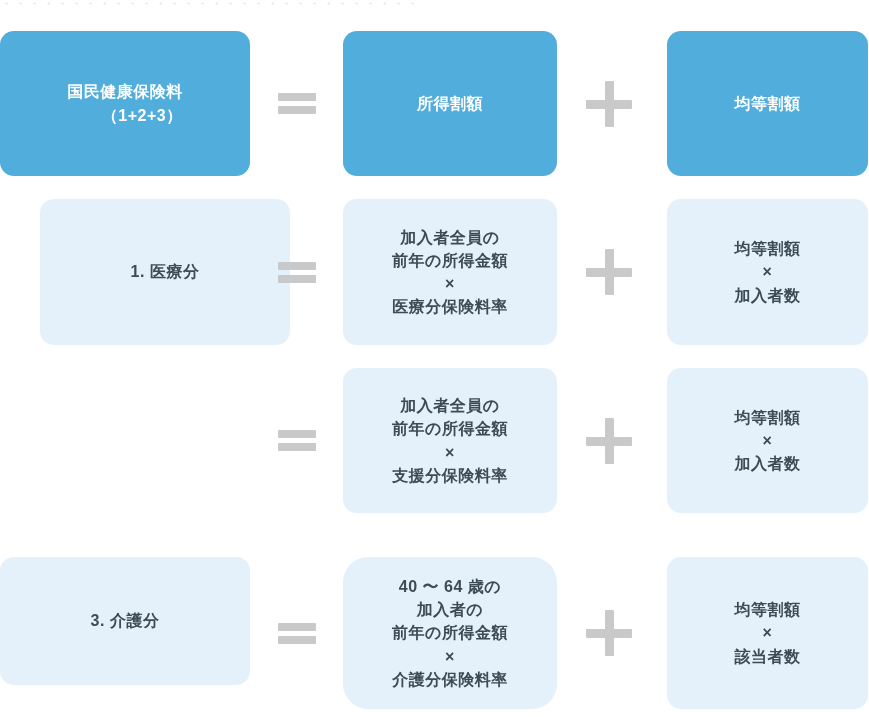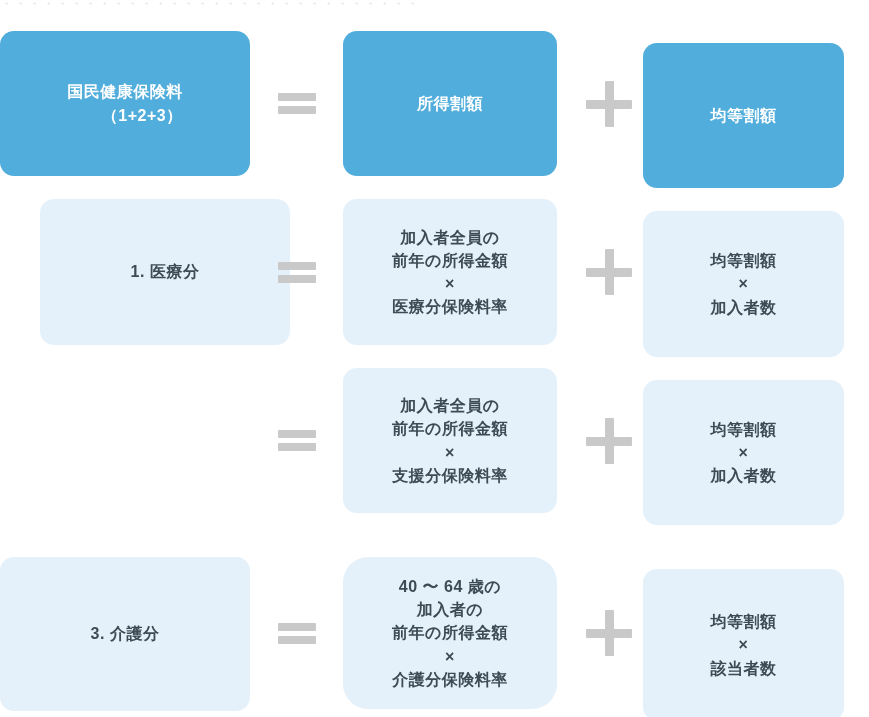--- a/index.html
+++ b/index.html
@@ -73,21 +73,21 @@
     line-height: 1.45;
     letter-spacing: .5px;
   }
 
   .cell-head .label { font-size: 16px; }
   .cell-body .label { font-size: 16px; }
 
   
   .col-a { left: 0px;   width: 250px; }
   .col-b { left: 343px; width: 214px; }
-  .col-c { left: 643px; width: 201px; margin-top: 12px; }
+  .col-c { left: 667px; width: 201px; }
 
   
   .op {
     position: absolute;
     display: flex;
     align-items: center;
     justify-content: center;
   }
   .op-eq { left: 250px; width: 93px; }
   .op-plus { left: 557px; width: 104px; }
@@ -210,21 +210,21 @@
     </div>
 
     <div class="cell cell-body col-c" style="top:0; height:145px;">
       <span class="label multi">均等割額
 ×
 加入者数</span>
     </div>
   </div>
 
   <div class="row" style="top:557px; height:152px;">
-    <div class="cell cell-body col-a" style="top:0; height:154px;justify-content:center;">
+    <div class="cell cell-body col-a" style="top:0; height:128px;justify-content:center;">
       <span class="label multi">3. 介護分</span>
     </div>
 
     <div class="op op-eq" style="top:0; height:152px;">
       <span class="glyph-eq"></span>
     </div>
 
     <div class="cell cell-body col-b" style="top:0; height:152px;border-radius:25px;">
       <span class="label multi">40 〜 64 歳の
 加入者の

